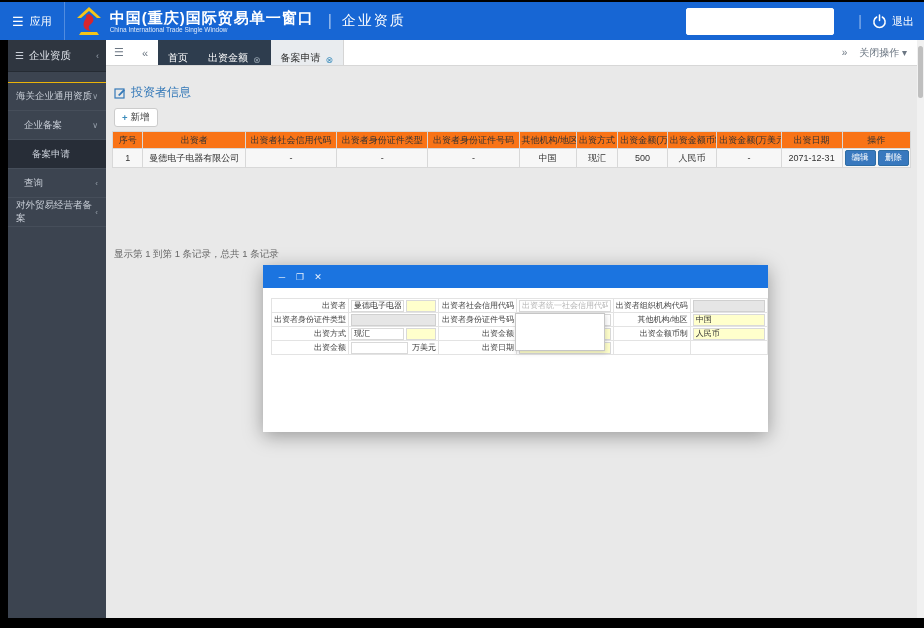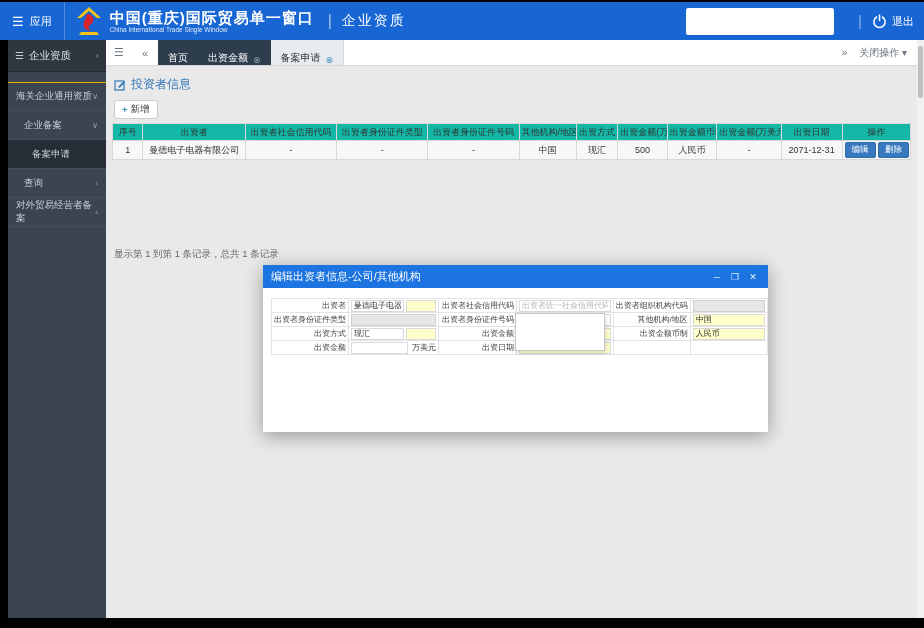--- a/index.html
+++ b/index.html
@@ -53,27 +53,27 @@
   .tab { display:flex; align-items:flex-end; gap:5px; padding:0 10px; font-size:10px; cursor:pointer; }
   .tab-dark { background:#2e3d4e; color:#fff; }
   .tab-light { background:#e9ecef; color:#333; border-right:1px solid #d5d5d5; }
   .tab .x { font-size:9px; color:#93a1ad; }
   .tab-light .x { color:#3c8dbc; }
   .tb-spacer { flex:1; }
   .tb-right { display:flex; align-items:center; gap:12px; padding-right:10px; color:#6b7682; font-size:10px; }
   .close-ops { cursor:pointer; }
 
   
-  .page { position:absolute; top:26px; left:0; right:0; bottom:0; padding:8px 6px; }
+  .page { position:absolute; top:26px; left:0; right:0; bottom:0; padding:16px 6px; }
   .section-title { display:flex; align-items:center; gap:5px; color:#3579b8; font-size:12px; margin:2px 0 6px 2px; }
   .btn-add { display:inline-flex; align-items:center; gap:3px; background:#fff; border:1px solid #ccc; border-radius:3px; font-size:9.5px; color:#444; padding:2px 7px; cursor:pointer; margin-left:2px; }
   .btn-add .plus { color:#3c8dbc; font-weight:bold; }
 
   table.grid { width:100%; border-collapse:collapse; margin-top:4px; font-size:9px; color:#333; table-layout:fixed; }
-  table.grid th { background:#14b8a6; border:1px solid #d8d8d8; font-weight:normal; height:17px; padding:1px 2px; overflow:hidden; white-space:nowrap; }
+  table.grid th { background:#f97316; border:1px solid #d8d8d8; font-weight:normal; height:17px; padding:1px 2px; overflow:hidden; white-space:nowrap; }
   table.grid td { background:#f7f7f7; border:1px solid #d8d8d8; height:18px; text-align:center; padding:1px 2px; overflow:hidden; white-space:nowrap; }
   .btn-mini { background:#3878be; color:#fff; border:1px solid #2e6da4; border-radius:2px; font-size:8.5px; padding:1px 6px; cursor:pointer; }
   .pagination { position:absolute; top:182px; left:8px; font-size:9.5px; color:#666; }
 
   
   .scrollbar { width:7px; background:#f1f1f1; position:relative; flex-shrink:0; }
   .scroll-thumb { position:absolute; top:6px; left:1px; width:5px; height:52px; background:#bfbfbf; border-radius:3px; }
 
   
   .modal { position:absolute; left:263px; top:265px; width:505px; height:167px; background:#fff; box-shadow:0 4px 18px rgba(0,0,0,.35); z-index:20; }
@@ -252,21 +252,20 @@
     </div>
   </div>
 
   <div class="scrollbar">
     <div class="scroll-thumb"></div>
   </div>
 </div>
 
 <div class="modal">
   <div class="modal-title">
-    <span class="mt-label">编辑出资者信息-公司/其他机构</span>
     <span class="mt-ctrl">─</span>
     <span class="mt-ctrl">❐</span>
     <span class="mt-ctrl">✕</span>
   </div>
 
   <div class="modal-body">
     <table class="form">
       <colgroup>
         <col style="width:66px">
           <col style="width:92px">

